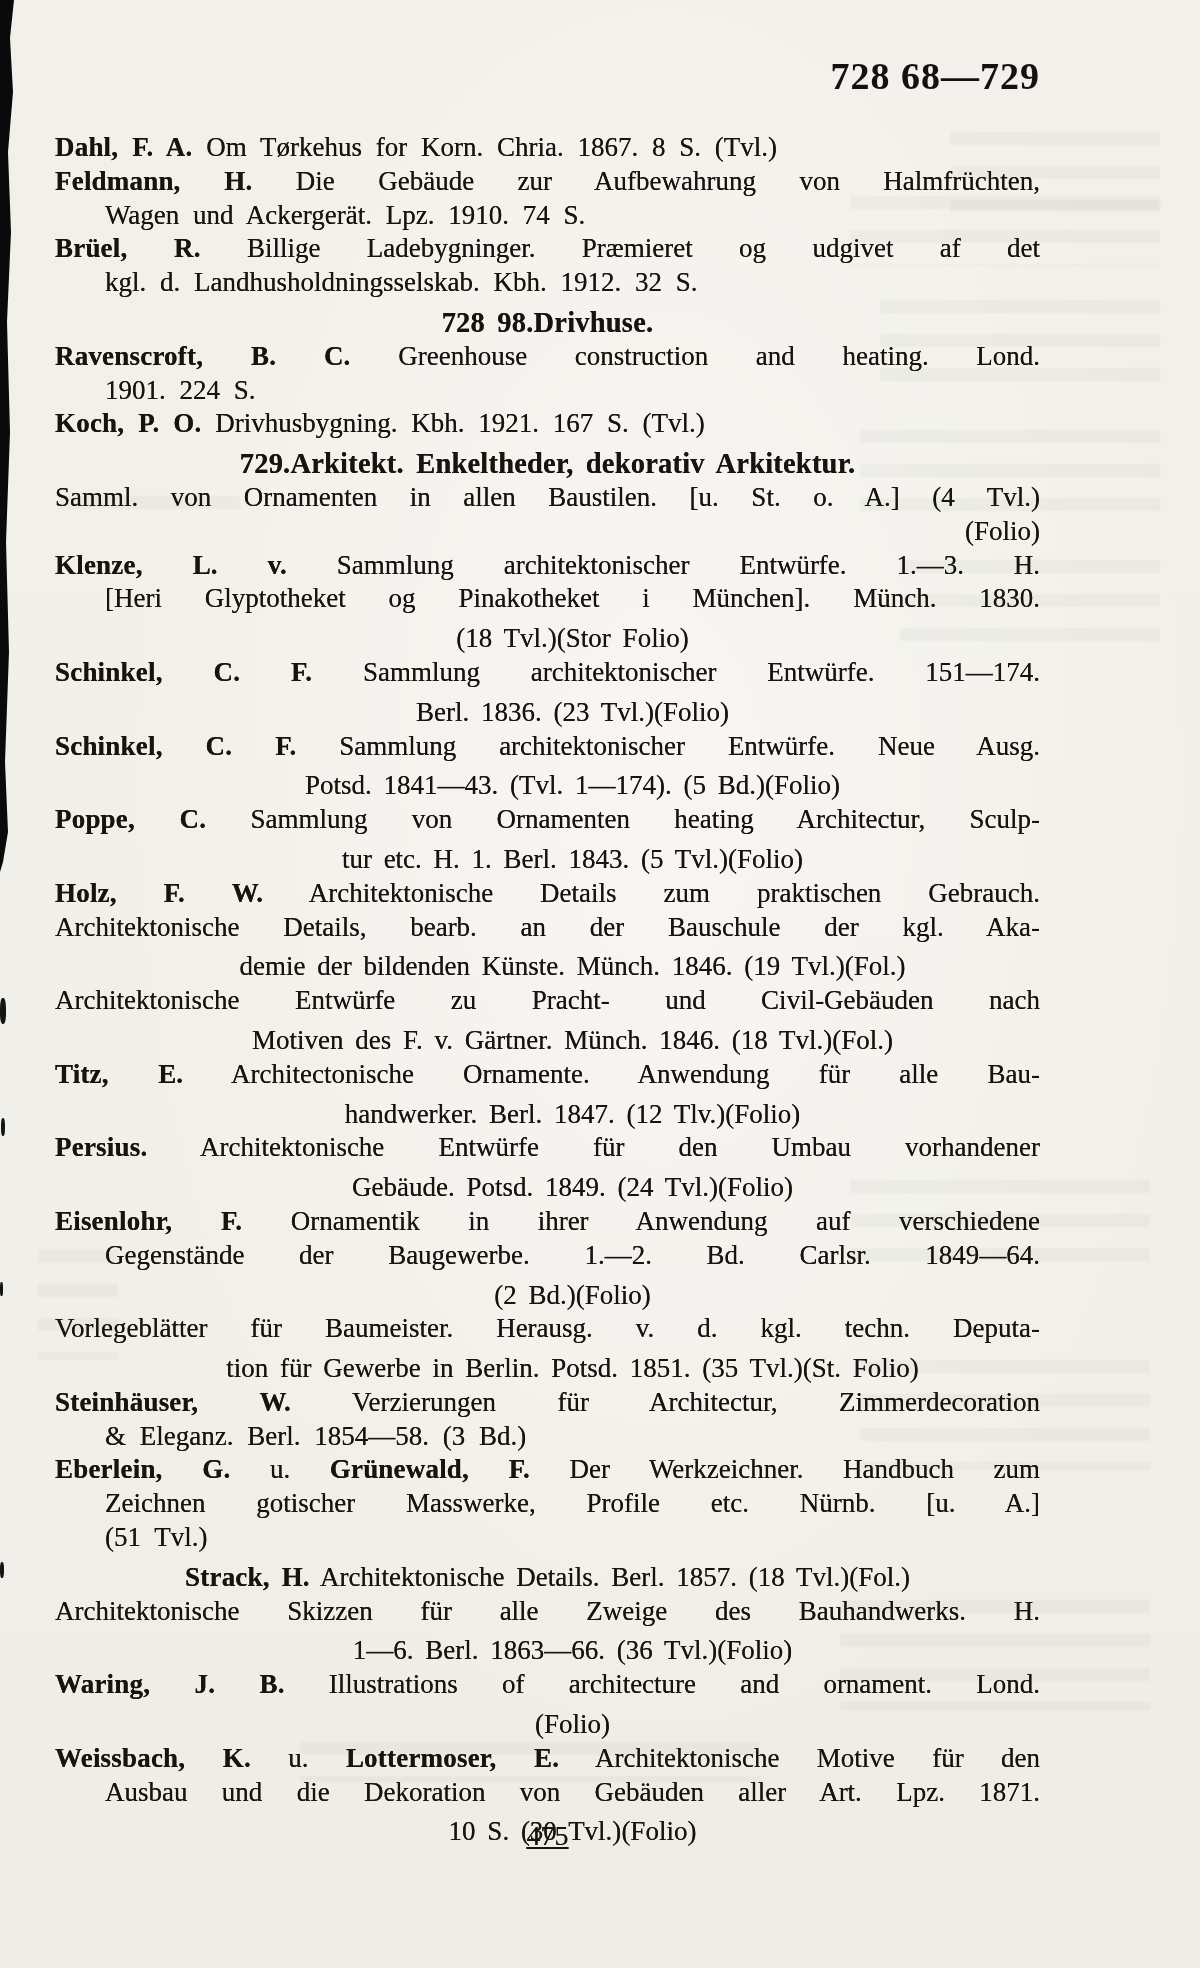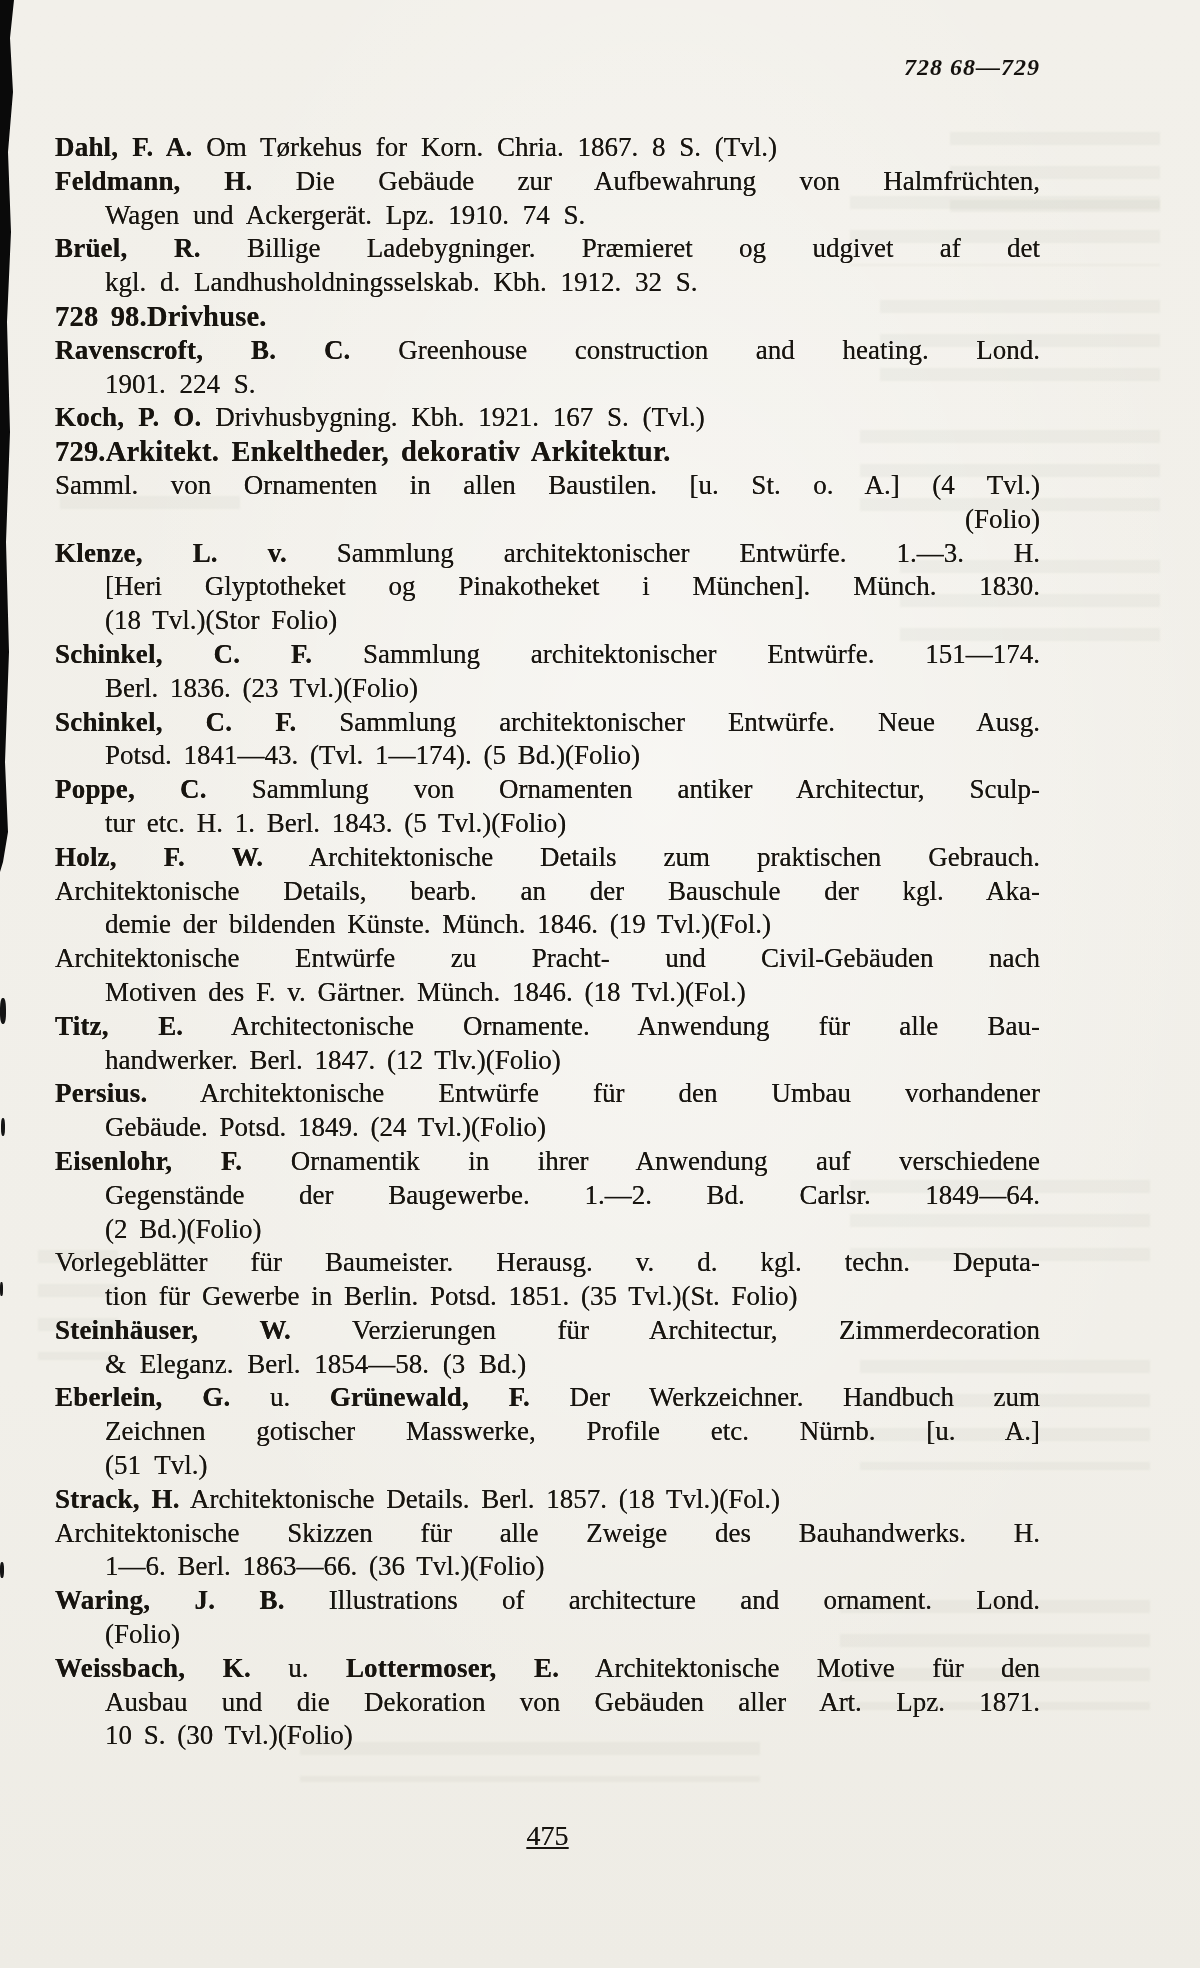--- a/index.html
+++ b/index.html
@@ -20,34 +20,34 @@
     clip-path:polygon(0 0,14px 0,10px 38px,13px 92px,8px 152px,11px 232px,7px 322px,10px 432px,6px 542px,9px 652px,5px 762px,8px 832px,3px 862px,0 872px);
   }
   .speck{position:absolute;background:#141414;border-radius:40%;}
   
   .ghost{
     position:absolute;pointer-events:none;filter:blur(1.3px);opacity:.55;
     background:repeating-linear-gradient(180deg, rgba(143,150,128,0.14) 0 13px, rgba(143,150,128,0) 13px 34px);
   }
   .header-num{
     position:absolute;left:55px;top:54px;width:985px;
-    text-align:right;font-weight:700;font-size:24px;letter-spacing:1px;color:#14110e;font-style:italic;
+    text-align:right;font-weight:700;font-size:38px;letter-spacing:1px;color:#14110e;
   }
   .text-block{
     position:absolute;left:55px;top:131px;width:985px;color:#17140f;
   }
   .line{
     height:33.8px;line-height:33.8px;font-size:27px;
     text-shadow:0 0 .5px rgba(23,20,15,.85);
     white-space:nowrap;
   }
   .line.justify{white-space:normal;text-align:justify;text-align-last:justify;word-spacing:3px;}
   .line.left{text-align:left;word-spacing:7px;}
   .line.right{text-align:right;word-spacing:4px;}
-  .line.split{display:flex;justify-content:flex-start;word-spacing:5px;}
+  .line.split{display:flex;justify-content:center;word-spacing:5px;margin-top:6px;}
   .line.indent{padding-left:50px;}
   .line.split.indent{padding-left:50px;}
   .line.heading{font-weight:700;font-size:28.5px;letter-spacing:.5px;}
   .line b{font-weight:700;letter-spacing:.2px;}
   .page-num{
     position:absolute;left:55px;top:1820px;width:985px;text-align:center;
     font-size:28px;color:#17140f;text-shadow:0 0 .5px rgba(23,20,15,.8);text-decoration:underline;
   }
 </style>
 </head>
@@ -103,21 +103,21 @@
     <div class="line justify"><b>Schinkel, C. F.</b><span> Sammlung architektonischer Entwürfe. 151—174.</span></div>
     <div class="line split indent">
       <span><span>Berl. 1836. (23 Tvl.)</span></span>
       <span><span>(Folio)</span></span>
     </div>
     <div class="line justify"><b>Schinkel, C. F.</b><span> Sammlung architektonischer Entwürfe. Neue Ausg.</span></div>
     <div class="line split indent">
       <span><span>Potsd. 1841—43. (Tvl. 1—174). (5 Bd.)</span></span>
       <span><span>(Folio)</span></span>
     </div>
-    <div class="line justify"><b>Poppe, C.</b><span> Sammlung von Ornamenten antiker Architectur, Sculp-</span></div>
+    <div class="line justify"><b>Poppe, C.</b><span> Sammlung von Ornamenten heating Architectur, Sculp-</span></div>
     <div class="line split indent">
       <span><span>tur etc. H. 1. Berl. 1843. (5 Tvl.)</span></span>
       <span><span>(Folio)</span></span>
     </div>
     <div class="line justify"><b>Holz, F. W.</b><span> Architektonische Details zum praktischen Gebrauch.</span></div>
     <div class="line justify"><span>Architektonische Details, bearb. an der Bauschule der kgl. Aka-</span></div>
     <div class="line split indent">
       <span><span>demie der bildenden Künste. Münch. 1846. (19 Tvl.)</span></span>
       <span><span>(Fol.)</span></span>
     </div>

